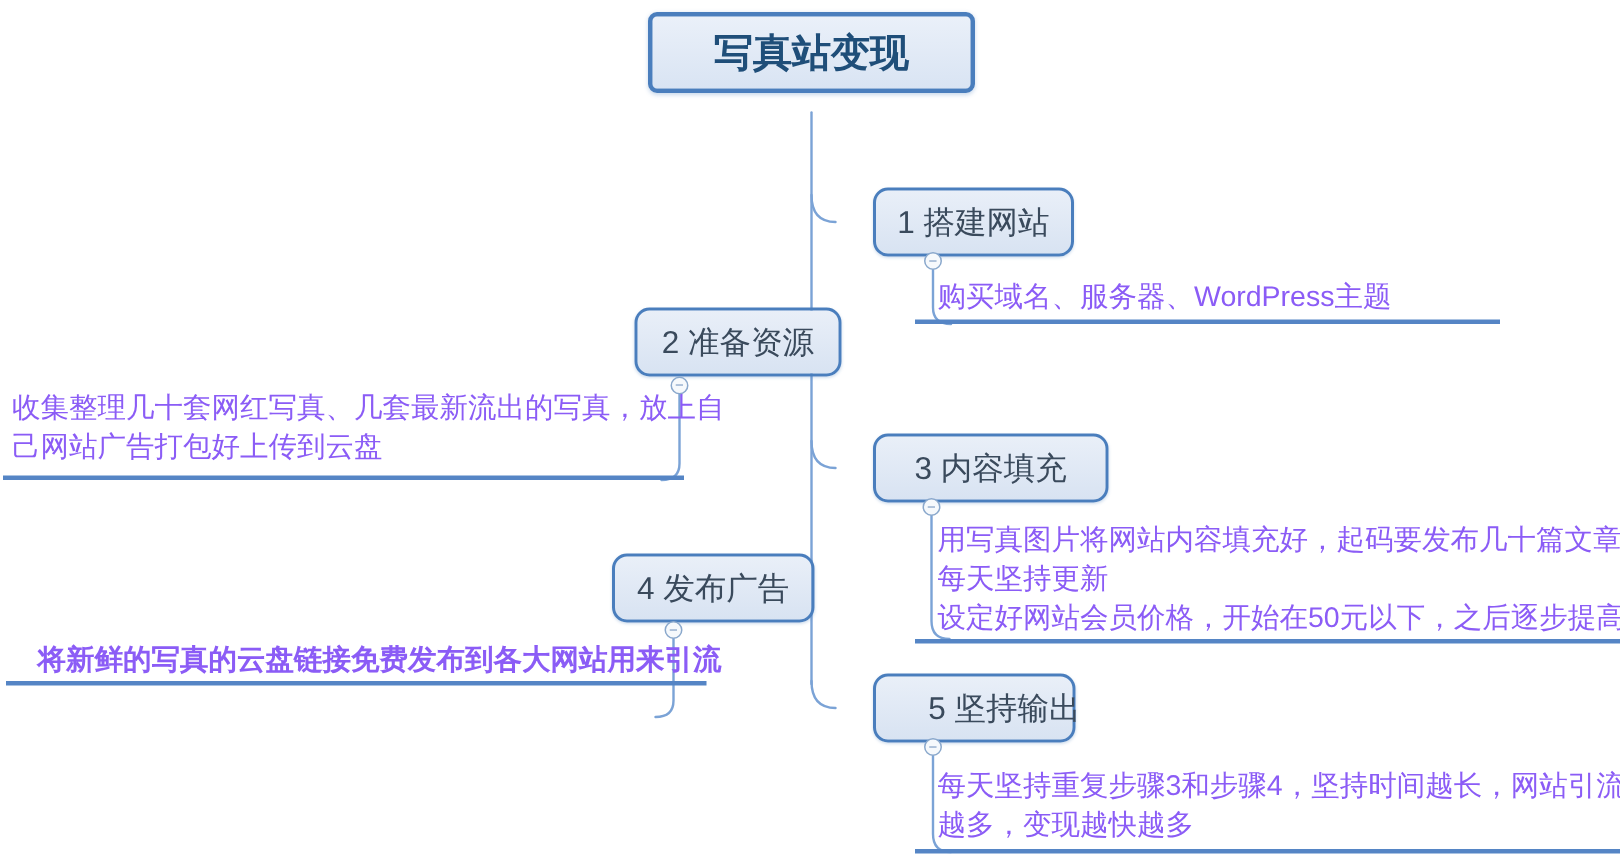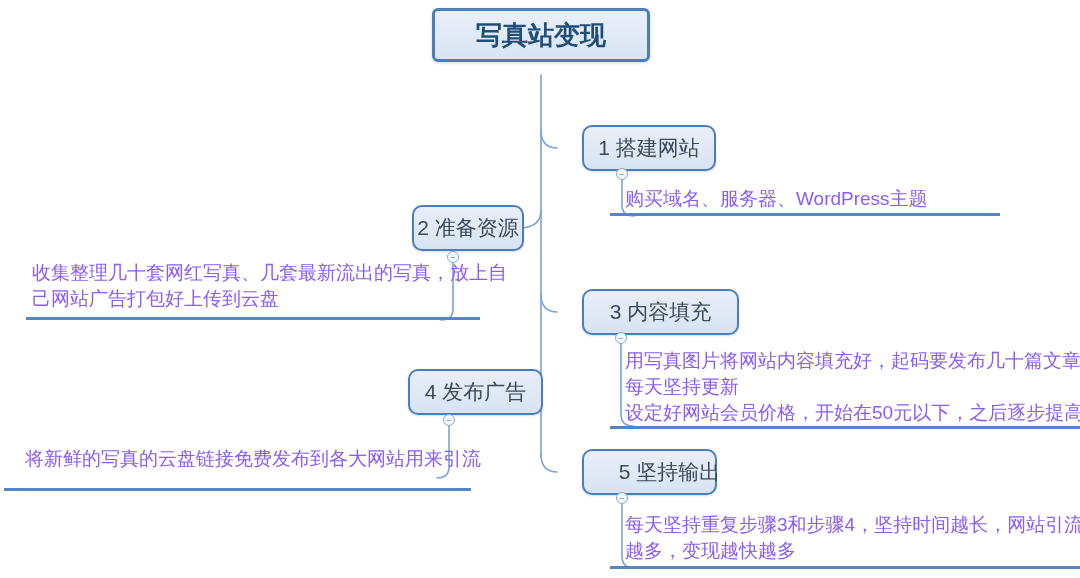--- a/index.html
+++ b/index.html
@@ -31,21 +31,21 @@
     box-sizing:border-box;
     background:linear-gradient(180deg,#eaf0f9 0%,#d9e4f3 100%);
     border:3.5px solid #4a7ebd;border-radius:6px;
     display:flex;align-items:center;justify-content:center;
     font-size:26px;font-weight:bold;color:#1f4e79;
     white-space:nowrap;
     box-shadow:0 1px 3px rgba(74,126,189,0.3);
     text-align:right;
   }
   .n1{left:555px;top:125px;width:134px;height:46px;}
-  .n2{left:385px;top:205px;width:112px;height:46px;}
+  .n2{left:396px;top:205px;width:138px;height:46px;}
   .n3{left:555px;top:289px;width:157px;height:46px;}
   .n4{left:381px;top:369px;width:135px;height:46px;}
   .n5{left:555px;top:449px;width:135px;height:46px;padding-left:40px;}
 
   
   .handle{
     position:absolute;width:12px;height:12px;
     box-sizing:border-box;
     border:1px solid #8aa8cc;border-radius:50%;
     background:#f6f9fc;
@@ -61,23 +61,23 @@
 
   
   .note{
     position:absolute;
     box-sizing:content-box;
     border-bottom:3px solid #5585c5;
     font-size:19px;line-height:26px;color:#8b5cf6;
   }
   .note .ln{white-space:nowrap;}
   .note1{left:610px;top:186px;width:375px;height:27px;padding-left:15px;}
-  .note2{left:2px;top:260px;width:448px;padding-left:6px;padding-bottom:5px;margin-left:24px;}
+  .note2{left:2px;top:260px;width:448px;padding-left:6px;padding-bottom:5px;}
   .note3{left:610px;top:348px;width:466px;padding-left:15px;}
-  .note4{left:4px;top:446px;width:446px;padding-left:21px;padding-bottom:16px;}
+  .note4{left:4px;top:428px;width:446px;padding-left:21px;font-weight:bold;}
   .note5{left:610px;top:512px;width:460px;padding-left:15px;padding-bottom:2px;}
 </style>
 </head>
 <body>
 
 <div class="canvas">
 
   <svg class="connectors" viewBox="0 0 1080 578">
     <path d="M541,75 L541,456"></path>
     <path d="M541,130 Q541,148 557,148"></path>

